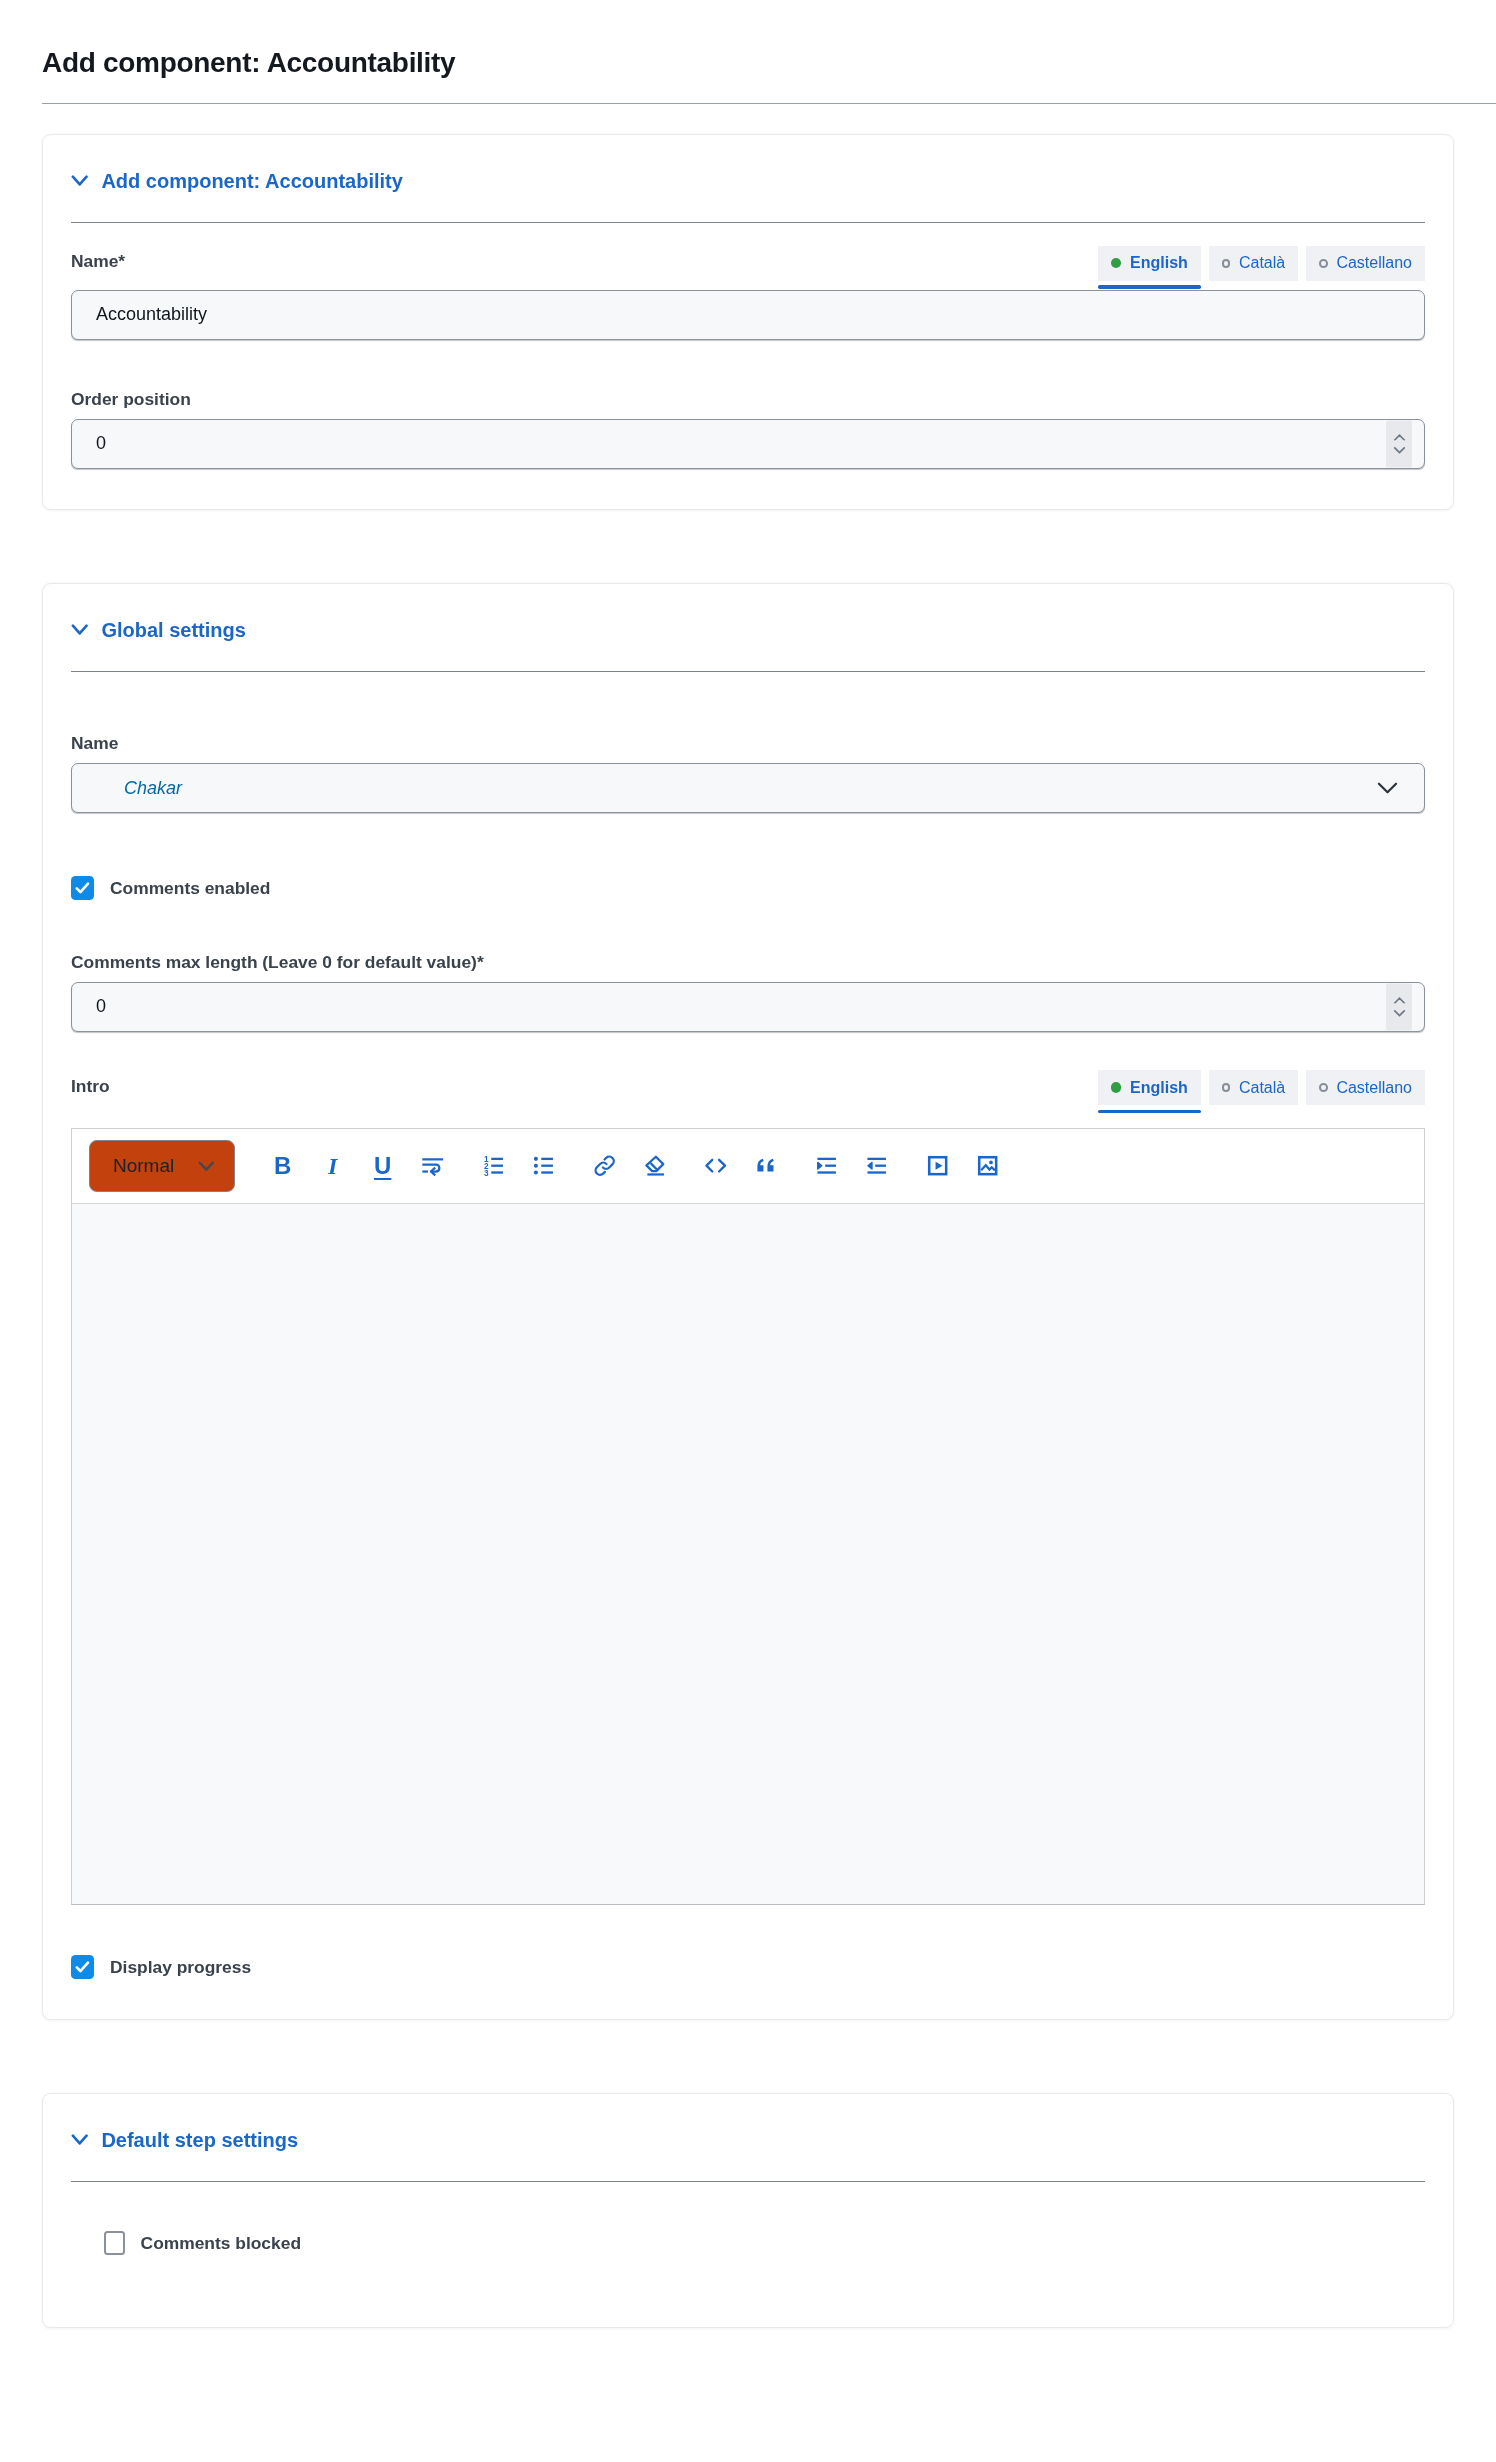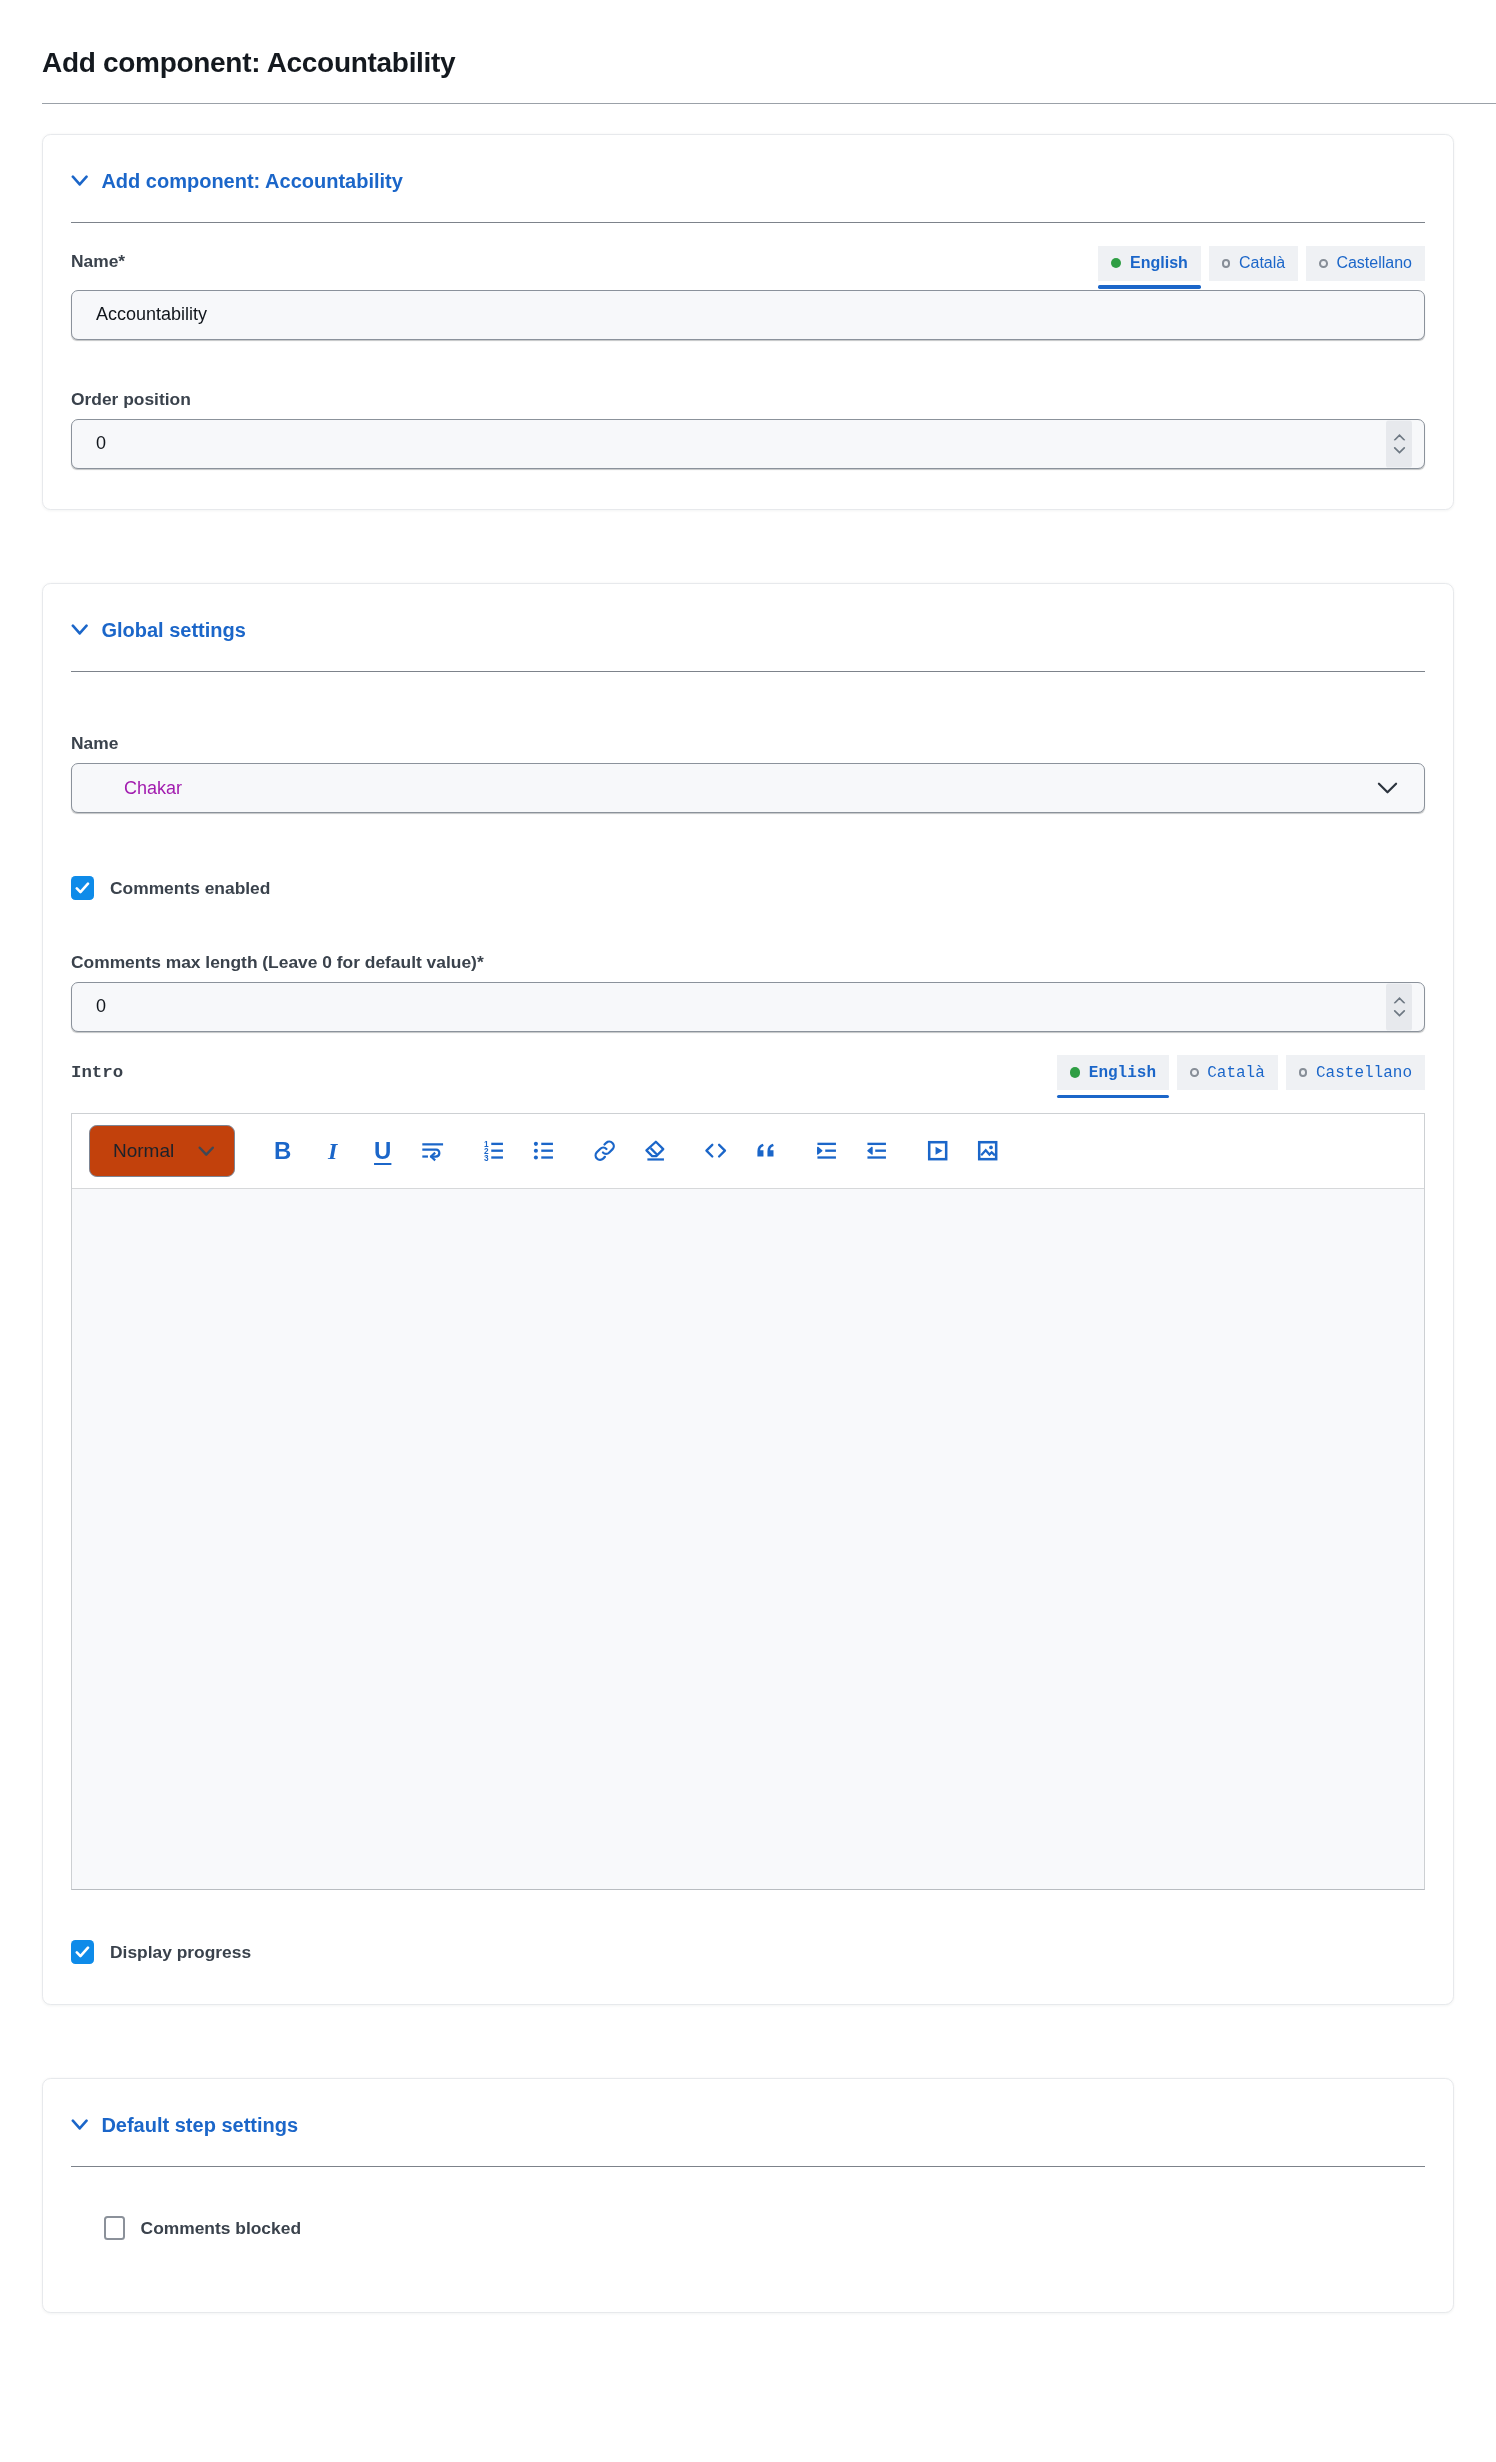--- a/index.html
+++ b/index.html
@@ -35,21 +35,21 @@
   .sec-rule { border:none; border-top:1.7px solid #7d838b; margin:29.5px 0 0; }
 
   .label-row {
     display:flex; justify-content:space-between; align-items:flex-end;
     margin-top:22.6px;
   }
   .label-row .flabel { margin-bottom:8.7px; }
   .flabel { display:block; font-size:17.4px; font-weight:700; color:#3a424c; }
   .mt-lg { margin-top:49px; }
   .mt-xl { margin-top:61px; }
-  .mt-intro { margin-top:23px;font-family:Liberation Mono, monospace; }
+  .mt-intro { margin-top:38px; }
 
   
   .tabs { display:flex; gap:7.8px; }
   .tab {
     position:relative; display:inline-flex; align-items:center; gap:8.7px;
     background:#eff1f4; border:none; padding:8.7px 13px; cursor:pointer;
     font-family:inherit; font-size:16px; color:#1b66c9;
   }
   .tab.selected .tab-label { font-weight:700; }
   .tab.selected::after {
@@ -69,21 +69,21 @@
   }
   .numbox { position:relative; display:flex; align-items:center; padding-right:61px; }
   .numval { font-size:18px; color:#11161c; }
   .stepper {
     position:absolute; right:12px; top:50%; transform:translateY(-50%);
     width:26px; height:47px; background:#e7e9ed; border-radius:2.6px;
     display:flex; flex-direction:column; align-items:center;
     justify-content:center; gap:6px; cursor:pointer;
   }
   .selectbox { position:relative; display:flex; align-items:center; padding:0 52px; cursor:pointer; }
-  .selval { font-size:18px; color:#a21caf; }
+  .selval { font-size:18px; color:#0369a1;font-style:italic; }
   .sel-chev { position:absolute; right:26px; top:50%; transform:translateY(-50%); display:flex; }
 
   
   .check-row { display:flex; align-items:center; gap:15.6px; margin-top:40px; }
   .check-row.progress { margin-top:50px; }
   .check-row.indented { margin-left:33px; margin-top:49px; }
   .cbox {
     width:23.4px; height:23.4px; border-radius:4.3px; flex:none; cursor:pointer;
     display:inline-flex; align-items:center; justify-content:center;
   }

